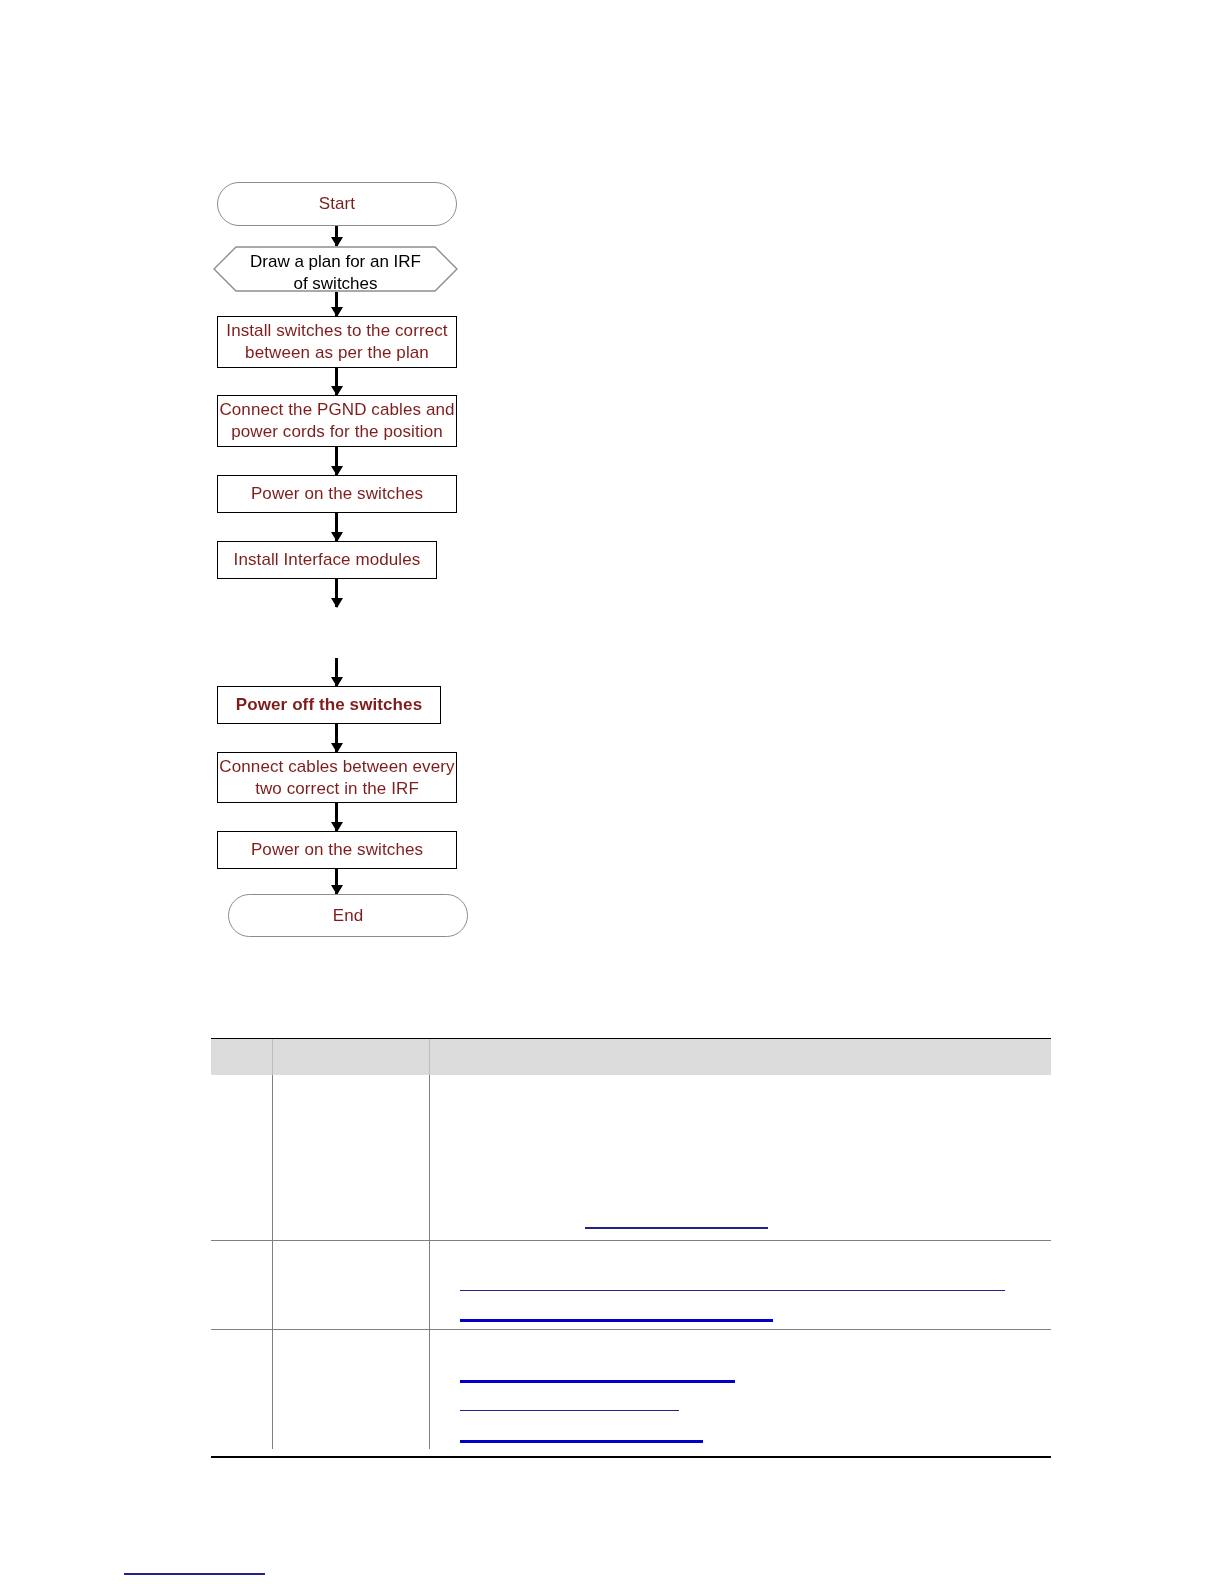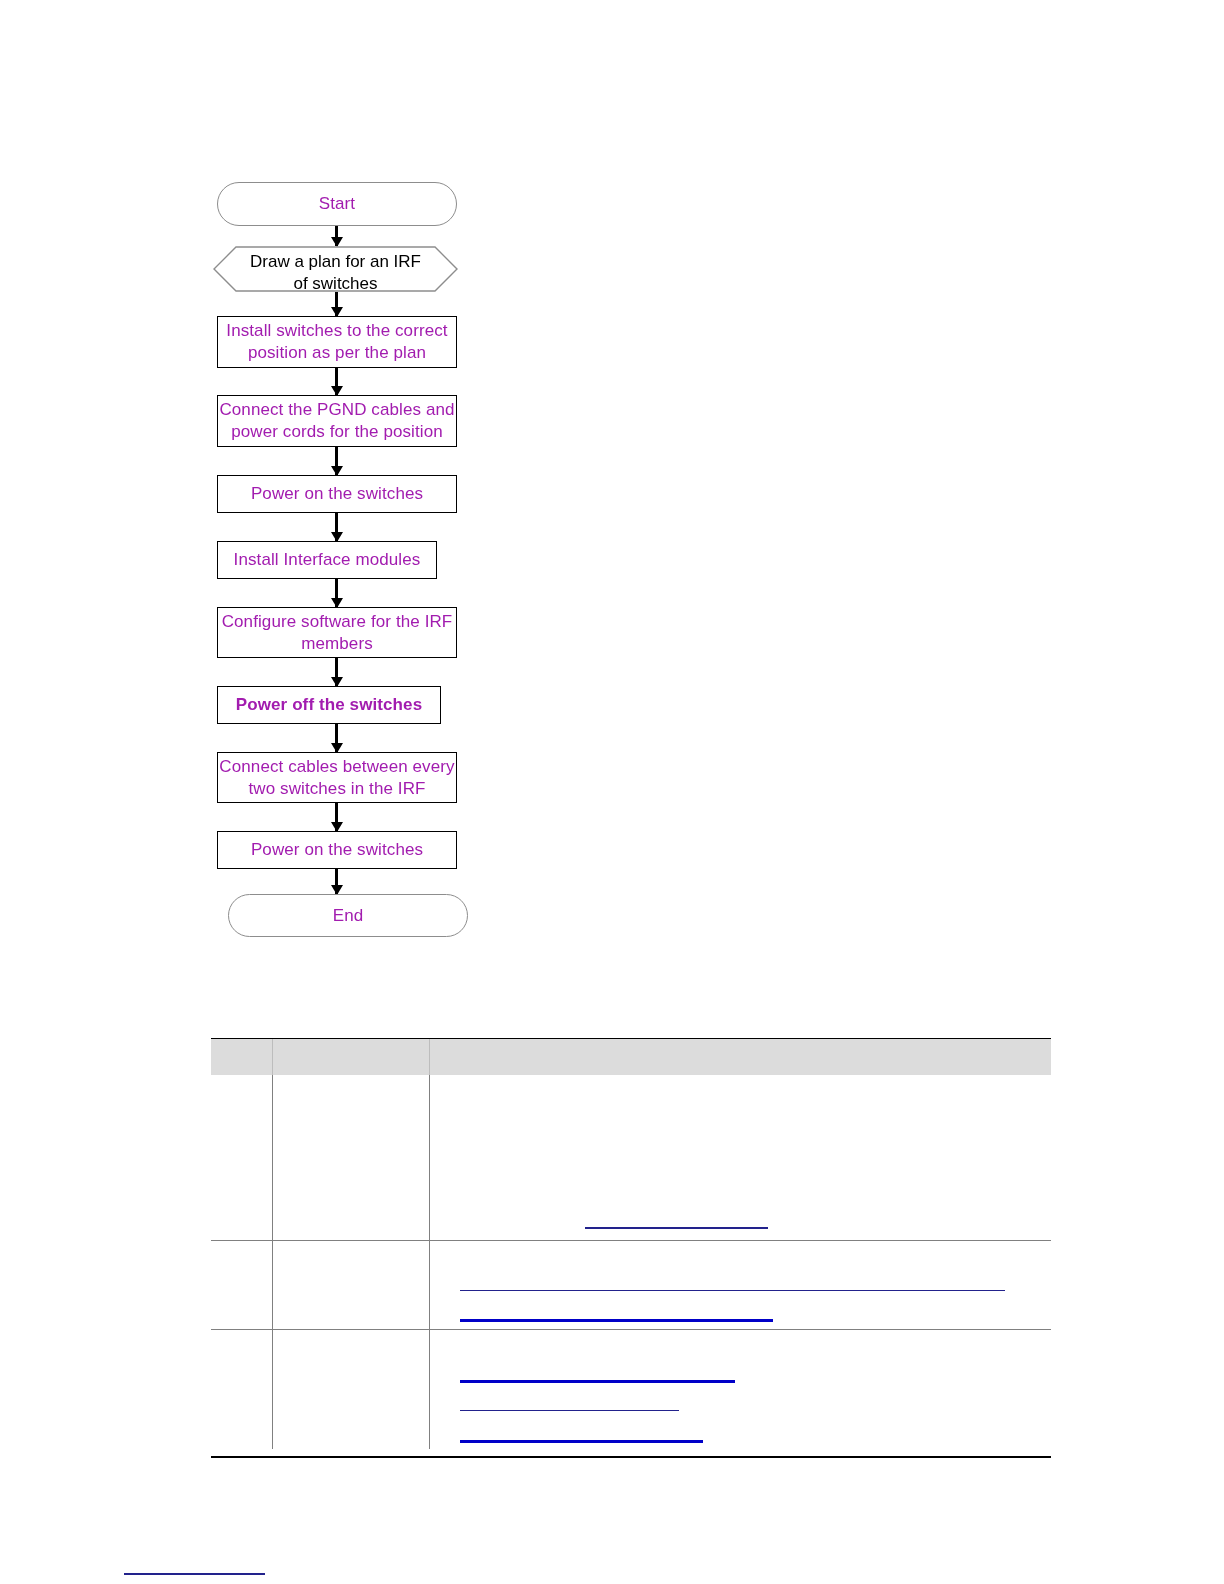--- a/index.html
+++ b/index.html
@@ -29,21 +29,21 @@
     position: absolute;
     box-sizing: border-box;
     display: flex;
     align-items: center;
     justify-content: center;
     text-align: center;
     font-size: 17px;
     line-height: 22px;
     letter-spacing: 0.1px;
     background: #ffffff;
-    color: #a21caf;
+    color: #7f1d1d;
   }
 
   .fc-rect {
     border: 1.6px solid #000000;
   }
 
   .fc-terminator {
     border: 1.3px solid #8d8d8d;
     border-radius: 26px;
   }
@@ -180,54 +180,50 @@
     </svg>
     <div class="fc-hex-label">
       <span style="white-space:pre-line;">Draw a plan for an IRF
 of switches</span>
     </div>
   </div>
   <div class="fc-arrow" style="left:335px; top:292px; height:24px;"></div>
 
   <div class="fc-node fc-rect" style="left:217px; top:316px; width:240px; height:52px;">
     <span style="white-space:pre-line;">Install switches to the correct
-position as per the plan</span>
+between as per the plan</span>
   </div>
   <div class="fc-arrow" style="left:335px; top:368px; height:27px;"></div>
 
   <div class="fc-node fc-rect" style="left:217px; top:395px; width:240px; height:52px;">
     <span style="white-space:pre-line;">Connect the PGND cables and
 power cords for the position</span>
   </div>
   <div class="fc-arrow" style="left:335px; top:447px; height:28px;"></div>
 
   <div class="fc-node fc-rect" style="left:217px; top:475px; width:240px; height:38px;">
     <span>Power on the switches</span>
   </div>
   <div class="fc-arrow" style="left:335px; top:513px; height:28px;"></div>
 
   <div class="fc-node fc-rect" style="left:217px; top:541px; width:220px; height:38px;">
     <span>Install Interface modules</span>
   </div>
   <div class="fc-arrow" style="left:335px; top:579px; height:28px;"></div>
 
-  <div class="fc-node fc-rect" style="left:217px; top:607px; width:240px; height:51px;">
-    <span style="white-space:pre-line;">Configure software for the IRF
-members</span>
-  </div>
   <div class="fc-arrow" style="left:335px; top:658px; height:28px;"></div>
 
   <div class="fc-node fc-rect" style="left:217px; top:686px; width:224px; height:38px;font-weight:bold;">
     <span>Power off the switches</span>
   </div>
   <div class="fc-arrow" style="left:335px; top:724px; height:28px;"></div>
 
   <div class="fc-node fc-rect" style="left:217px; top:752px; width:240px; height:51px;">
     <span style="white-space:pre-line;">Connect cables between every
-two switches in the IRF</span>
+two correct in the IRF</span>
   </div>
   <div class="fc-arrow" style="left:335px; top:803px; height:28px;"></div>
 
   <div class="fc-node fc-rect" style="left:217px; top:831px; width:240px; height:38px;">
     <span>Power on the switches</span>
   </div>
   <div class="fc-arrow" style="left:335px; top:869px; height:25px;"></div>
 
   <div class="fc-node fc-terminator" style="left:228px; top:894px; width:240px; height:43px;">
     <span>End</span>

